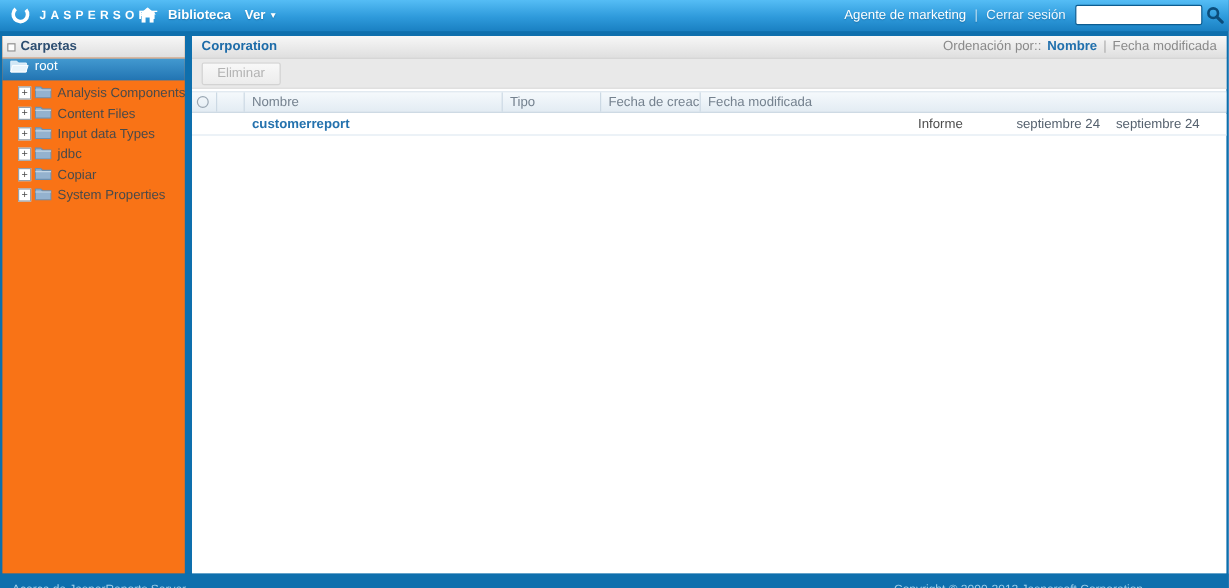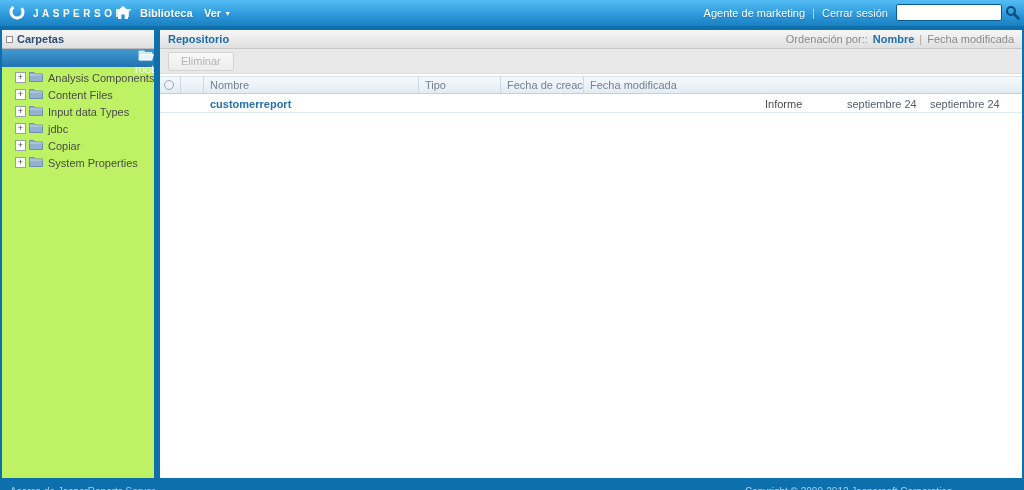--- a/index.html
+++ b/index.html
@@ -37,33 +37,33 @@
   .searchbox {
     position:absolute; right:22px; top:4px; width:106px; height:17px;
     background:#fff; border:1px solid #0d5c90; border-radius:2px;
     font-size:11px; padding:0 4px; outline:none; font-family:"Liberation Sans",sans-serif;
   }
   .searchbtn { position:absolute; right:4px; top:5px; width:15px; height:15px; cursor:pointer; }
 
   
   .leftpanel {
     position:absolute; left:2px; top:30px; width:152px; height:448px;
-    background:#bef264; border:1px solid #9aa5ad; border-width:0 0 0 0;
+    background:#f97316; border:1px solid #9aa5ad; border-width:0 0 0 0;
   }
   .panel-header {
     height:19px; background:linear-gradient(180deg,#f7f7f7,#dfdfdf);
     border-bottom:1px solid #bcbcbc; display:flex; align-items:center; padding:0 4px;
   }
   .collapse-box {
     width:7px; height:7px; border:1px solid #8f8f8f; background:#fdfdfd; margin-right:4px; cursor:pointer;
   }
   .panel-title { font-weight:bold; color:#2d4e71; font-size:11px; }
   .root-row {
     height:18px; background:linear-gradient(180deg,#4299d0,#2274b2);
-    display:flex; align-items:flex-end; padding-left:20px; cursor:pointer;flex-direction:column;
+    display:flex; align-items:flex-start; padding-left:6px; cursor:pointer;
   }
   .root-label { color:#fff; margin-left:5px; }
   .tree { padding-top:2px; }
   .tree-row { height:17px; display:flex; align-items:center; padding-left:13px; cursor:pointer; }
   .plusbox {
     width:11px; height:11px; border:1px solid #97a1ab; background:#fff; color:#4a4a4a;
     font-size:9px; line-height:9px; text-align:center; flex:0 0 auto; cursor:pointer;
   }
   .tree-folder { margin-left:3px; flex:0 0 auto; }
   .tree-label { margin-left:5px; color:#4a4a4a; white-space:nowrap; }
@@ -246,21 +246,21 @@
             <path d="M0.5 4 L13.5 4" stroke="#c3d6e6" stroke-width="1"></path>
           </svg>
       </span>
       <span class="tree-label">System Properties</span>
     </div>
   </div>
 </div>
 
 <div class="mainpanel">
   <div class="main-header">
-    <span class="main-title">Repositorio</span>
+    <span class="main-title">Corporation</span>
     <span class="sortarea">
       <span>Ordenación por::</span>
       <span class="sort-active">Nombre</span>
       <span class="sort-sep">|</span>
       <span class="sort-inactive">Fecha modificada</span>
     </span>
   </div>
 
   <div class="toolbar">
     <div class="btn-group">

